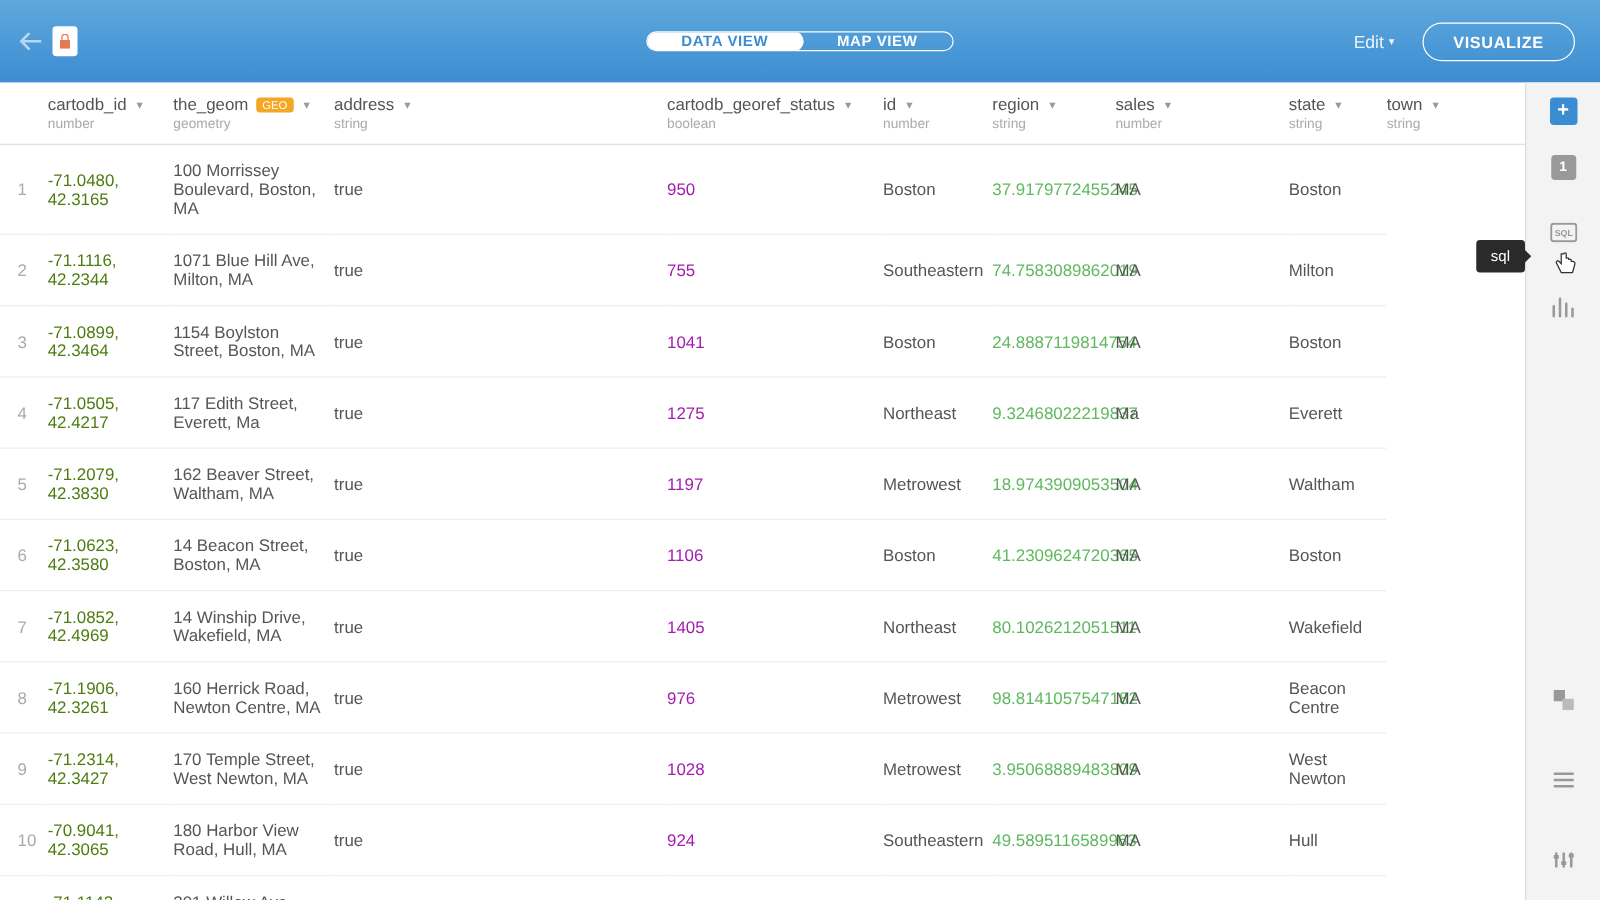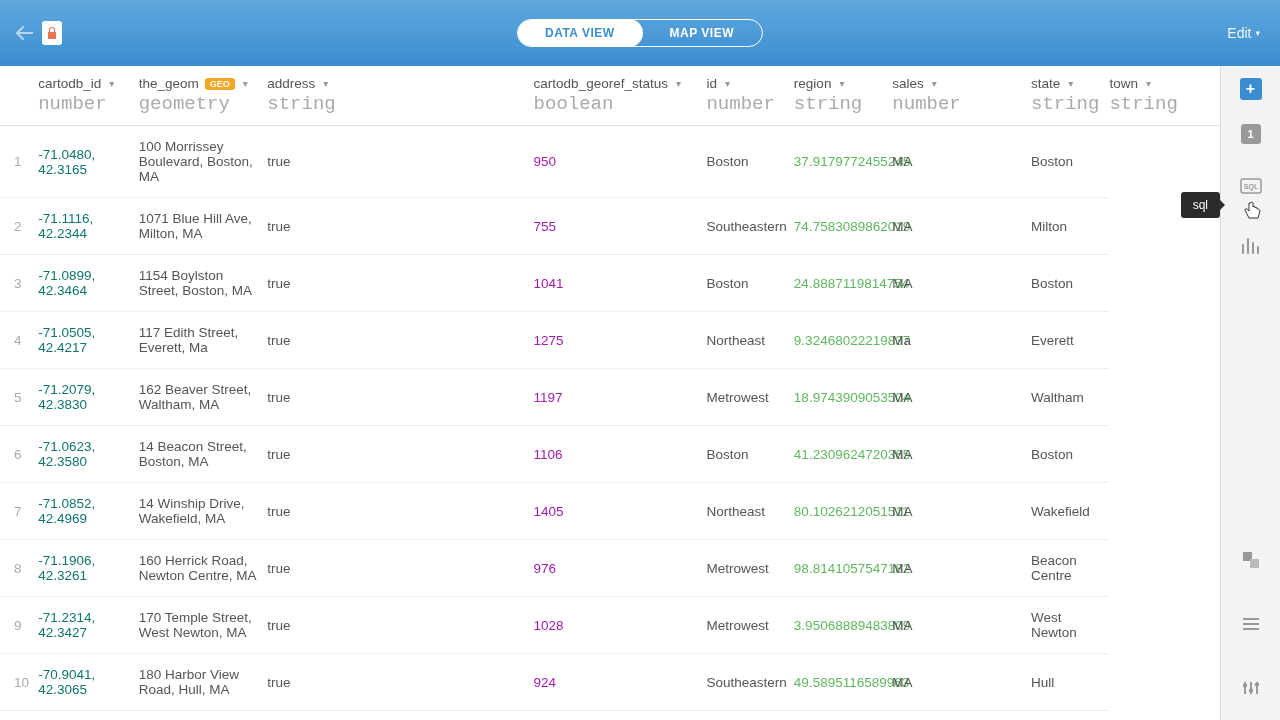--- a/index.html
+++ b/index.html
@@ -19,21 +19,21 @@
   width: 20px; height: 24px; background: #fff; border-radius: 3px;
   display: flex; align-items: center; justify-content: center; margin-right: 10px;
 }
 .title-area { display: flex; flex-direction: column; }
 .title { font-size: 20px; font-weight: 600; letter-spacing: 0.2px; }
 .subtitle { font-size: 12px; font-style: italic; opacity: 0.7; margin-top: 2px; }
 
 .view-toggle {
   position: absolute; left: 50%; transform: translateX(-50%);
   display: flex; border: 1px solid #fff; border-radius: 18px; overflow: hidden;
-  height: 28px;
+  height: 16px;
 }
 .view-btn {
   padding: 0 28px; font-size: 12px; font-weight: 700; letter-spacing: 0.5px;
   display: flex; align-items: center; cursor: pointer;
 }
 .view-btn.active { background: #fff; color: #3b8dd1; border-radius: 18px; margin: -1px; }
 .view-btn:not(.active) { color: #fff; }
 
 .header-right { margin-left: auto; display: flex; align-items: center; gap: 22px; justify-content: flex-end; }
 .edit-link { font-size: 14px; opacity: 0.9; cursor: pointer; display:flex;align-items:center;gap:4px;}
@@ -46,33 +46,33 @@
 
 .table-wrap { flex: 1; overflow: hidden; position: relative; }
 table { width: 100%; border-collapse: collapse; table-layout: fixed; }
 thead th {
   text-align: left; padding: 10px 8px 10px 0; font-weight: 400;
   border-bottom: 1px solid #e0e0e0; background:#fff;
 }
 thead th:first-child { padding-left: 14px; }
 .col-name { color: #555; font-size: 13.5px; display:flex;align-items:center;gap:6px;}
 .col-name::after { content: "▾"; font-size: 10px; color: #999; margin-left: 2px; }
-.col-type { color: #aaa; font-size: 19px; margin-top: 2px; font-family: Liberation Mono, monospace; }
+.col-type { color: #aaa; font-size: 11px; margin-top: 2px; }
 .geo-badge {
   display: inline-block; background: #f5a623; color: #fff; font-size: 9px;
-  font-weight: 700; padding: 1px 5px; border-radius: 3px; vertical-align: middle;
+  font-weight: 400; padding: 1px 5px; border-radius: 3px; vertical-align: middle;
 }
 .row-num-head { width: 38px; }
 tbody td {
   padding: 13px 8px 13px 0; font-size: 13.5px; color: #555;
   border-bottom: 1px solid #eee;
 }
 tbody td:first-child { padding-left: 14px; color: #aaa; }
 tbody tr:nth-child(even) { background: transparent; }
-.geom-cell { color: #0f766e; }
+.geom-cell { color: #4d7c0f; }
 .id-cell { color: #a21caf; }
 .sales-cell { color: #5fb85f; }
 
 .right-rail {
   width: 60px; background: #f3f3f3; border-left: 1px solid #ddd;
   display: flex; flex-direction: column; align-items: center;
   padding-top: 12px; position: relative;
 }
 .rail-btn {
   width: 36px; height: 36px; margin-bottom: 24px; color: #999;
@@ -112,20 +112,21 @@
   </div>
   <div class="view-toggle">
     <div class="view-btn active">DATA VIEW</div>
     <div class="view-btn">MAP VIEW</div>
   </div>
   <div class="header-right">
     <div class="edit-link">
       <span>Edit</span>
       <span style="font-size:9px">▾</span>
     </div>
+    <div class="visualize-btn">VISUALIZE</div>
   </div>
 </div>
 
 <div class="content">
   <div class="table-wrap">
     <table>
       <colgroup id="colgroup">
           <col style="width:38px">
           <col style="width: 100px;">
           <col style="width: 128px;">

